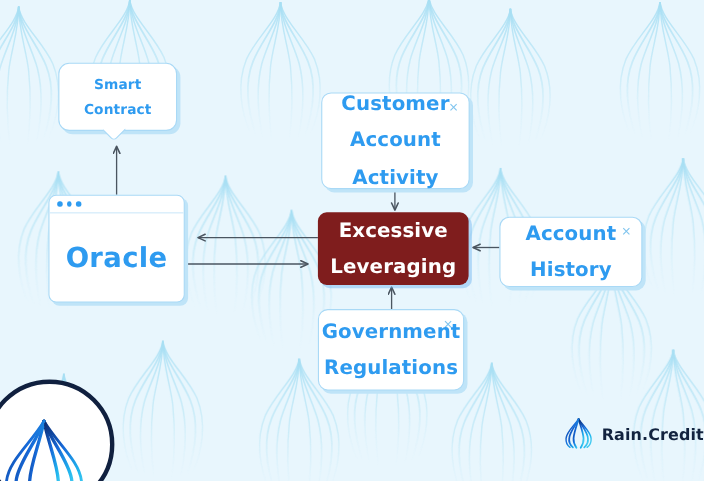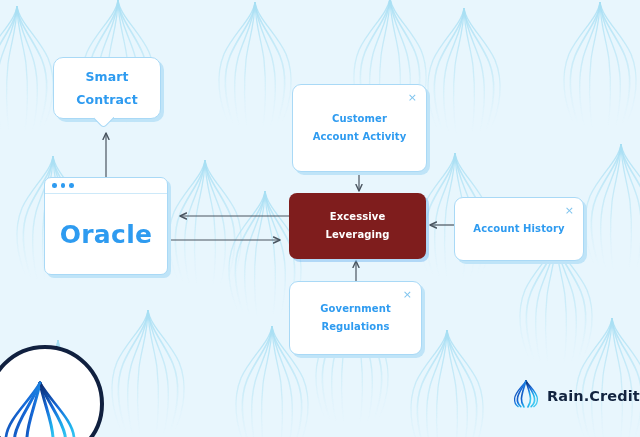--- a/index.html
+++ b/index.html
@@ -27,21 +27,21 @@
   .card {
     position: absolute;
     background: #ffffff;
     border: 1.6px solid #a9d9f6;
     border-radius: 9px;
     box-shadow: 3px 3px 0 0 #bfe4f8;
     box-sizing: border-box;
   }
   .card-label {
     color: #2e9bf0;
-    font-size: 10px;
+    font-size: 18px;
     font-weight: 600;
     text-align: center;
     line-height: 1.85;
     letter-spacing: .1px;
     white-space: pre-line;
     width: 100%;
   }
   .close-x {
     position: absolute;
     top: 7px;

